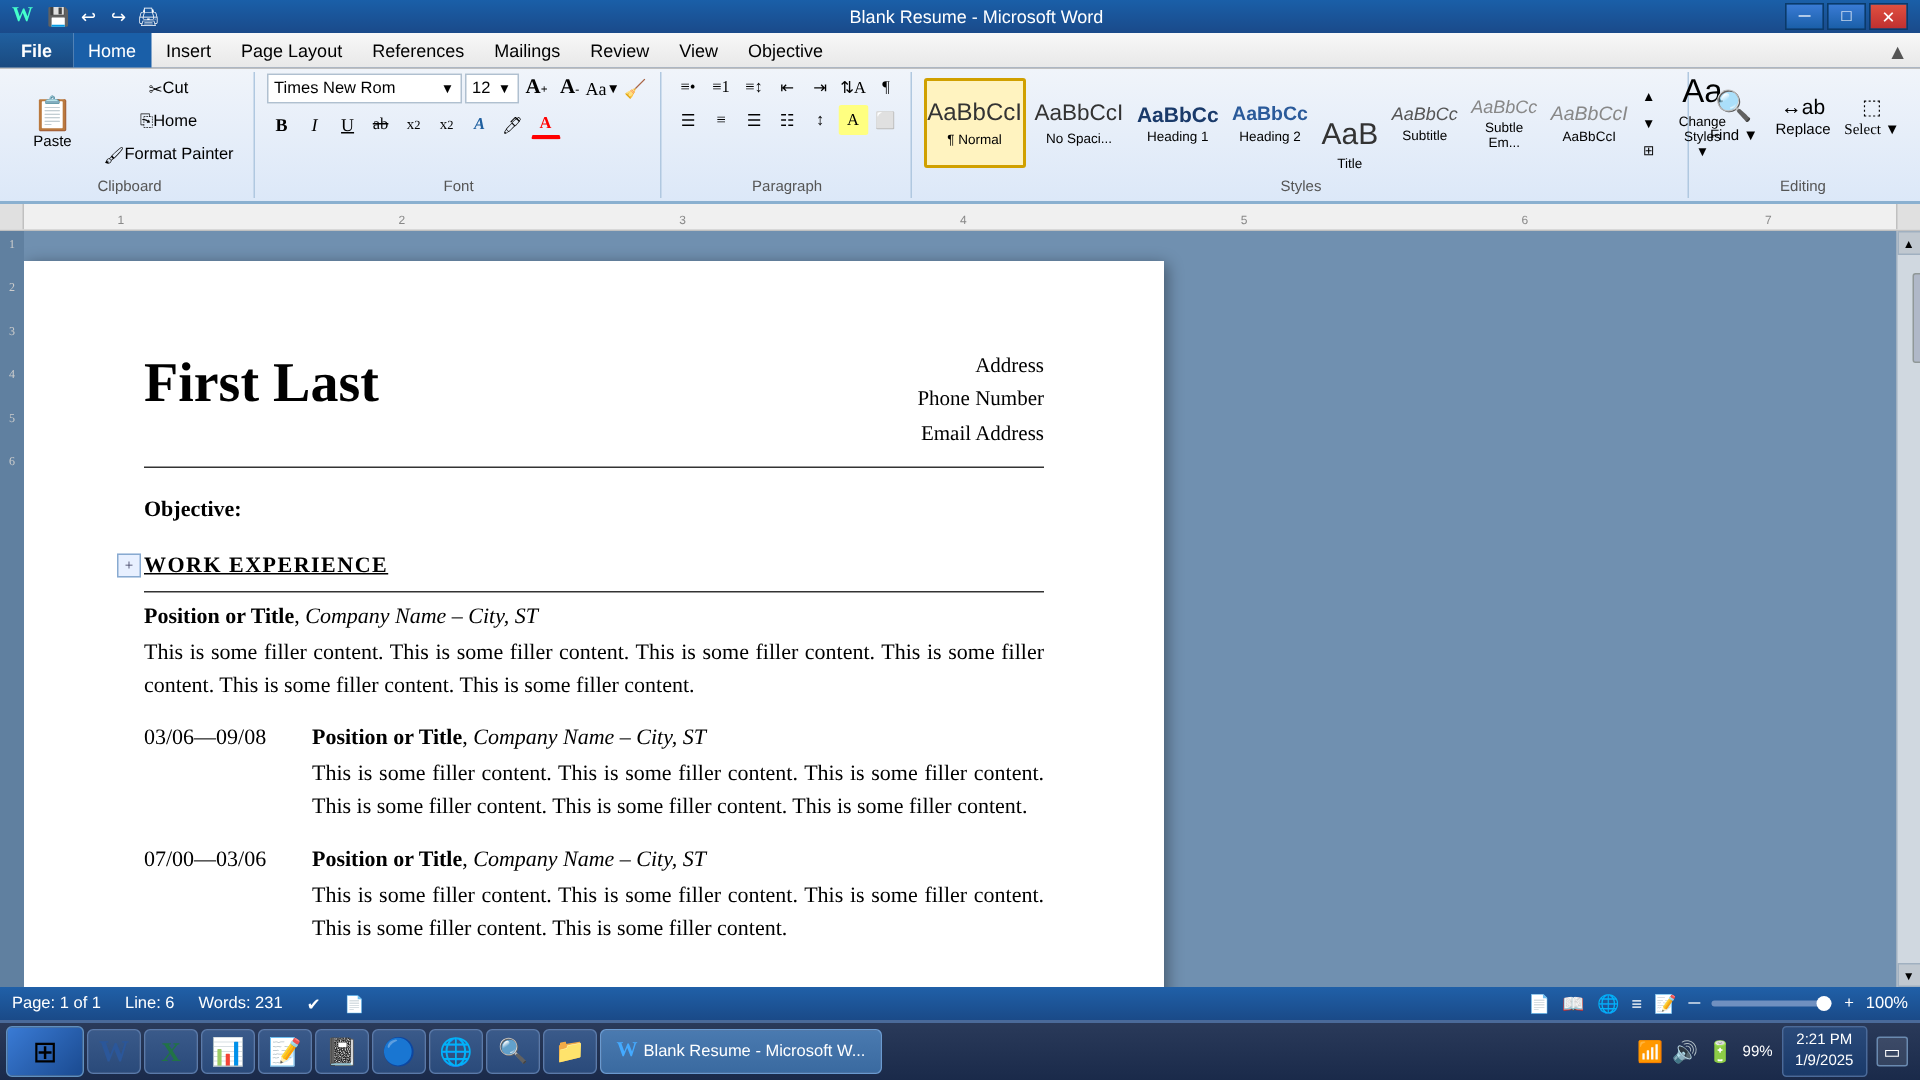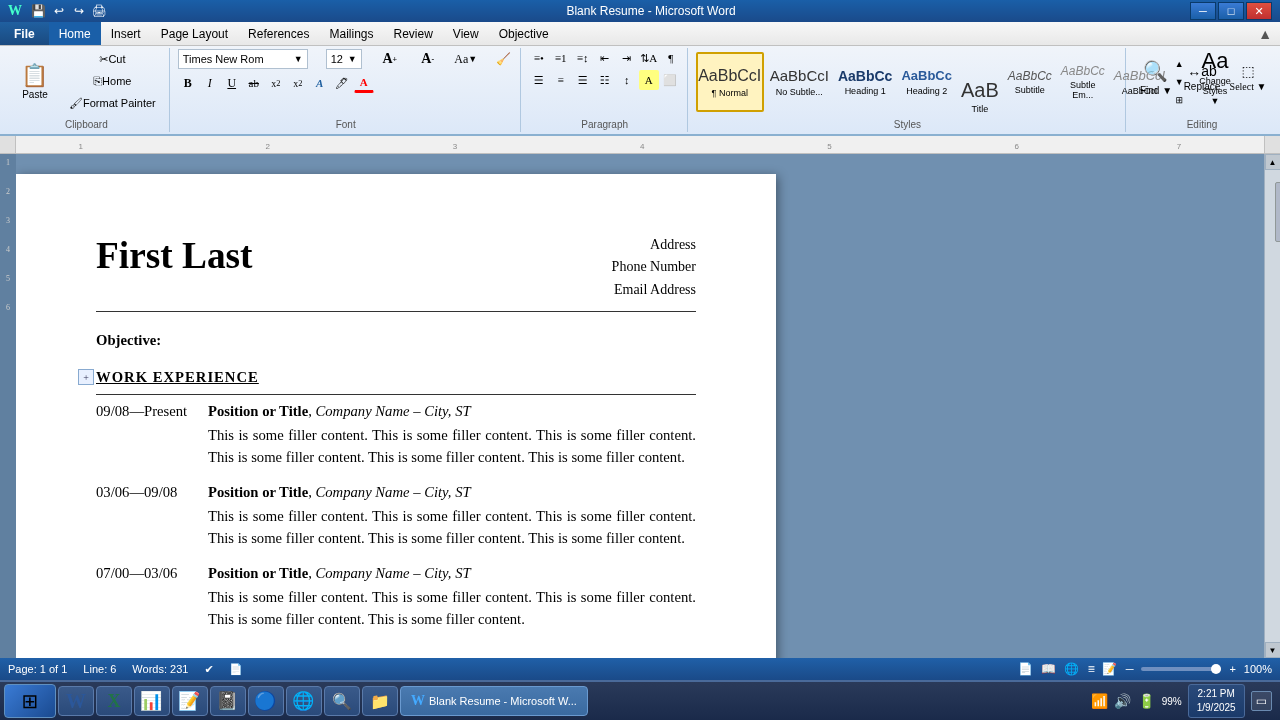--- a/index.html
+++ b/index.html
@@ -132,21 +132,21 @@
       font-size: 11px;
       padding: 0 4px;
       display: flex;
       align-items: center;
       justify-content: space-between;
       cursor: pointer;
     }
     .font-controls-row {
       display: flex;
       align-items: center;
-      gap: 18px;
+      gap: 2px;
       height: 22px;
     }
     .font-format-row {
       display: flex;
       align-items: center;
       gap: 2px;
       height: 22px;
     }
     .fmt-btn {
       width: 20px;
@@ -598,21 +598,21 @@
     <div class="ribbon-group" style="min-width:420px;flex:1;">
       <div class="styles-group-content">
 
         <div class="style-item active">
           <div class="style-preview" style="font-size:16px;color:#333;">AaBbCcI</div>
           <div style="font-size:9px;margin-top:2px;">¶ Normal</div>
         </div>
 
         <div class="style-item">
           <div class="style-preview" style="font-size:15px;color:#333;">AaBbCcI</div>
-          <div style="font-size:9px;margin-top:2px;">No Subtle...</div>
+          <div style="font-size:9px;margin-top:2px;">No Spaci...</div>
         </div>
 
         <div class="style-item">
           <div class="style-preview heading1">AaBbCc</div>
           <div style="font-size:9px;margin-top:2px;">Heading 1</div>
         </div>
 
         <div class="style-item">
           <div class="style-preview heading2">AaBbCc</div>
           <div style="font-size:9px;margin-top:2px;">Heading 2</div>
@@ -710,21 +710,20 @@
       </div>
 
       <div class="objective-label">Objective:</div>
 
       <div style="position:relative;">
         <div class="expand-handle">+</div>
         <div class="section-heading">WORK EXPERIENCE</div>
         <hr class="section-rule">
 
         <div class="work-entry">
-          <div class="work-dates">09/08—Present</div>
           <div class="work-detail">
             <div class="work-title">
               <b>Position or Title</b>, <i>Company Name – City, ST</i>
             </div>
             <div class="work-desc">
               This is some filler content. This is some filler content. This is some filler content. This is some filler content. This is some filler content. This is some filler content.
             </div>
           </div>
         </div>
 

